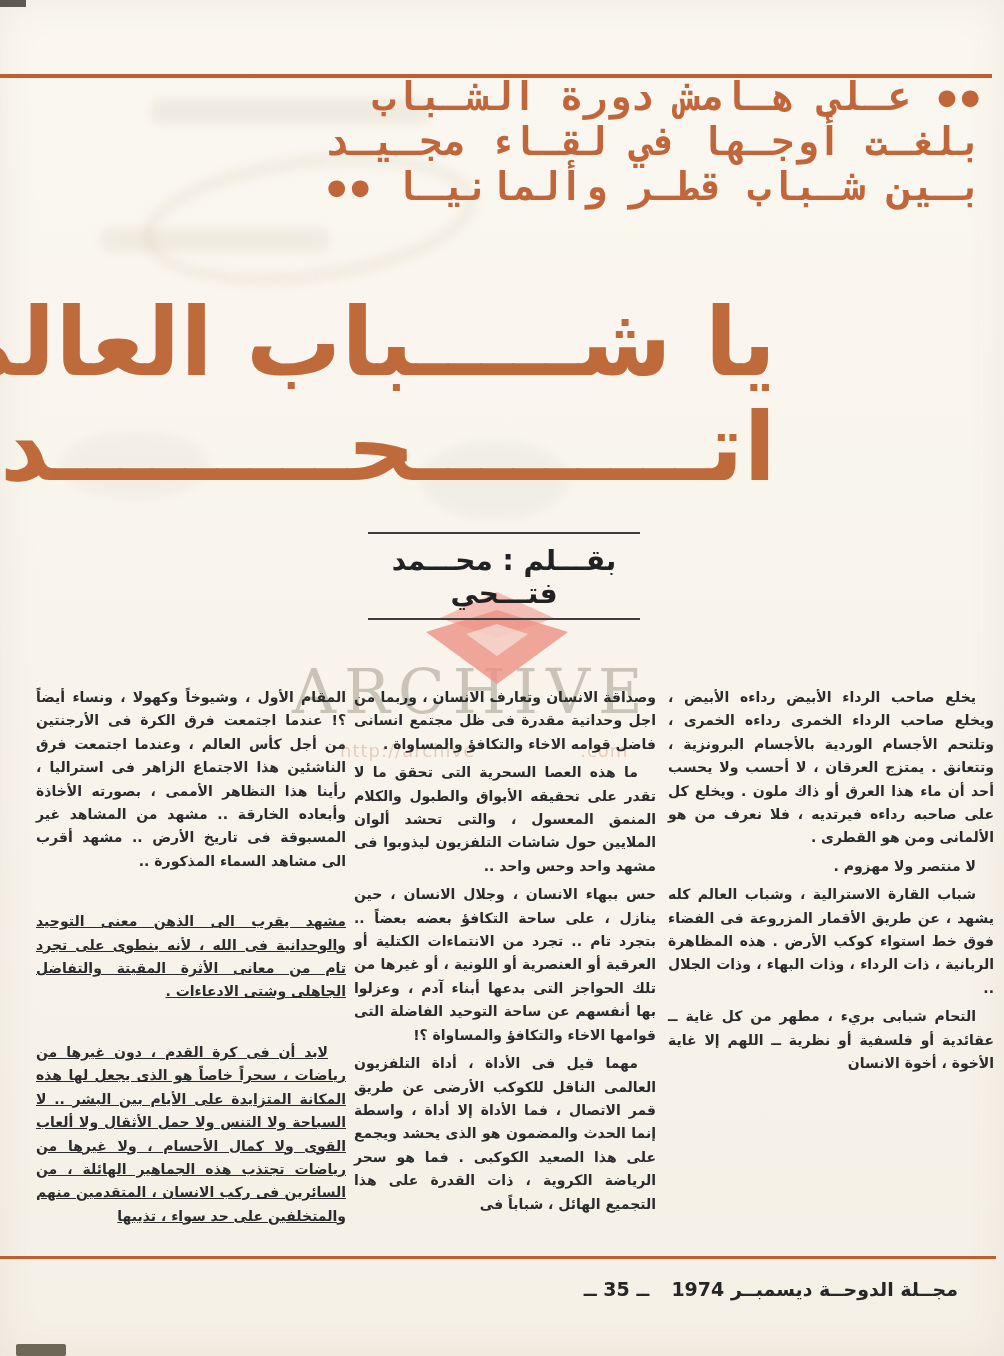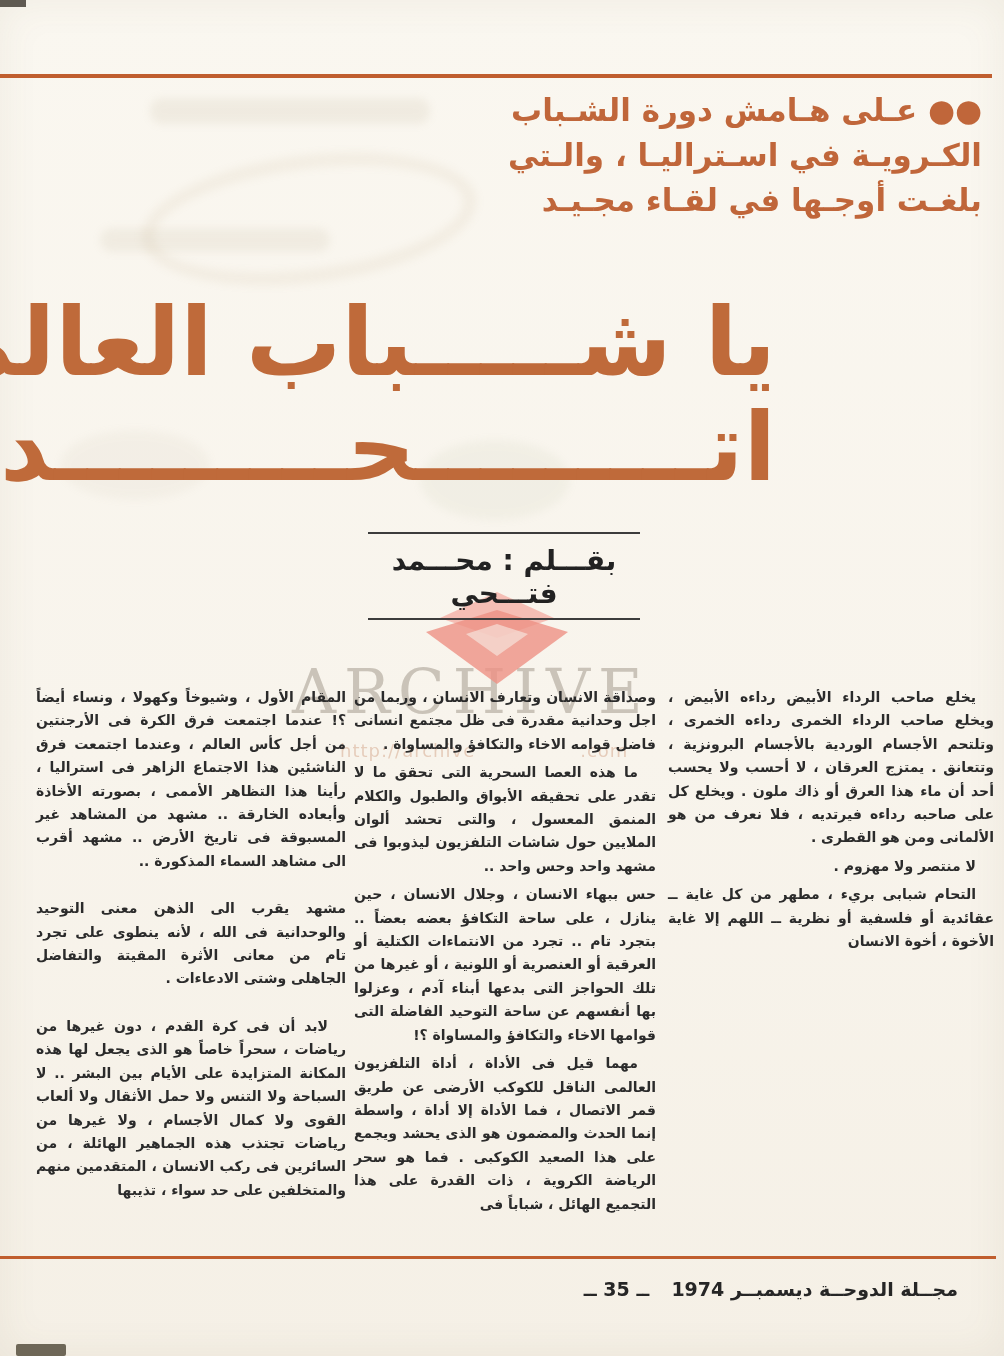--- a/index.html
+++ b/index.html
@@ -21,22 +21,22 @@
   .corner-mark{position:absolute;left:0;top:0;width:26px;height:7px;background:#3a342c;opacity:.8;}
   .smudge{position:absolute;left:16px;top:1344px;width:50px;height:12px;background:#57503f;opacity:.85;border-radius:2px;}
   .ghost{position:absolute;filter:blur(4px);pointer-events:none;}
   .ghost-a{left:150px;top:98px;width:280px;height:26px;background:#b7a98b;opacity:.14;border-radius:12px;}
   .ghost-b{left:140px;top:155px;width:310px;height:100px;border:14px solid #bba37c;opacity:.10;border-radius:50%;transform:rotate(-7deg);background:transparent;}
   .ghost-c{left:100px;top:228px;width:230px;height:24px;background:#b7a98b;opacity:.13;border-radius:12px;}
   .ghost-d{left:420px;top:440px;width:150px;height:80px;background:#aab28e;opacity:.09;border-radius:50%;}
   .ghost-e{left:60px;top:430px;width:150px;height:70px;background:#b7ab90;opacity:.08;border-radius:50%;}
   
   .kicker{
-    position:absolute;right:22px;top:88px;width:396px;
-    direction:rtl;color:#c0663a;font-weight:bold;font-size:31px;
+    position:absolute;right:22px;top:78px;width:396px;
+    direction:rtl;color:#c0663a;font-weight:bold;font-size:39px;font-family:Liberation Mono, monospace;
   }
   .kicker-line{line-height:45px;white-space:nowrap;text-align:justify;text-align-last:justify;}
   
   .title{
     position:absolute;right:228px;top:290px;
     direction:rtl;text-align:right;color:#bf6a3a;font-weight:bold;
     line-height:1.1;
   }
   .title-line{font-size:95px;white-space:nowrap;}
   
@@ -59,21 +59,21 @@
     position:absolute;top:686px;z-index:2;
     direction:rtl;text-align:justify;
     font-size:14px;font-weight:bold;color:#2b2b2b;line-height:23.4px;
   }
   .col-first{left:668px;width:326px;}
   .col-second{left:354px;width:302px;}
   .col-third{left:36px;width:310px;}
   .para{margin:0 0 5px 0;}
   .indent{text-indent:18px;}
   .gap-sm{}
-  .gap-lg{margin-top:24px;}
+  .gap-lg{margin-top:37px;text-decoration:underline;}
   
   .footer{
     position:absolute;right:46px;top:1278px;z-index:2;
     display:flex;direction:rtl;align-items:center;gap:22px;
     font-size:19px;font-weight:bold;color:#262626;
   }
 </style>
 </head>
 <body>
 
@@ -83,22 +83,22 @@
   <div class="rule top-rule"></div>
 
   <div class="ghost ghost-a"></div>
   <div class="ghost ghost-b"></div>
   <div class="ghost ghost-c"></div>
   <div class="ghost ghost-d"></div>
   <div class="ghost ghost-e"></div>
 
   <div class="kicker">
     <div class="kicker-line">●● عـلى هـامش دورة الشـباب</div>
-    <div class="kicker-line">الكـرويـة في اسـتراليـا ، والـتي</div>
     <div class="kicker-line">بلغـت أوجـها في لقـاء مجـيـد</div>
+    <div class="kicker-line">بـين شـباب قطـر وألمانيـا ●●</div>
   </div>
 
   <div class="title">
     <div class="title-line">يا شـــــباب العالم</div>
     <div class="title-line">اتـــــــــحـــــــــدوا</div>
   </div>
 
   <div class="byline-block">
     <div class="byline-rule"></div>
     <div class="byline-text">بقـــلم : محـــمد فتـــحي</div>
@@ -115,20 +115,21 @@
   </svg>
   <div class="archive-wm">ARCHIVE</div>
   <div class="url-wm">
     <span>http://archive</span>
     <span>.com</span>
   </div>
 
   <div class="col col-first">
     <p class="para indent">يخلع صاحب الرداء الأبيض رداءه الأبيض ، ويخلع صاحب الرداء الخمرى رداءه الخمرى ، وتلتحم الأجسام الوردية بالأجسام البرونزية ، وتتعانق . يمتزج العرقان ، لا أحسب ولا يحسب أحد أن ماء هذا العرق أو ذاك ملون . ويخلع كل على صاحبه رداءه فيرتديه ، فلا نعرف من هو الألمانى ومن هو القطرى .</p>
     <p class="para indent">لا منتصر ولا مهزوم .</p>
+    <p class="para indent gap-sm">شباب القارة الاسترالية ، وشباب العالم كله يشهد ، عن طريق الأقمار المزروعة فى الفضاء فوق خط استواء كوكب الأرض . هذه المظاهرة الربانية ، ذات الرداء ، وذات البهاء ، وذات الجلال ..</p>
     <p class="para indent gap-sm">التحام شبابى بريء ، مطهر من كل غاية ــ عقائدية أو فلسفية أو نظرية ــ اللهم إلا غاية الأخوة ، أخوة الانسان</p>
   </div>
 
   <div class="col col-second">
     <p class="para">وصداقة الانسان وتعارف الانسان ، وربما من اجل وحدانية مقدرة فى ظل مجتمع انسانى فاضل قوامه الاخاء والتكافؤ والمساواة .</p>
     <p class="para indent gap-sm">ما هذه العصا السحرية التى تحقق ما لا تقدر على تحقيقه الأبواق والطبول والكلام المنمق المعسول ، والتى تحشد ألوان الملايين حول شاشات التلفزيون ليذوبوا فى مشهد واحد وحس واحد ..</p>
     <p class="para">حس ببهاء الانسان ، وجلال الانسان ، حين ينازل ، على ساحة التكافؤ بعضه بعضاً .. بتجرد تام .. تجرد من الانتماءات الكتلية أو العرقية أو العنصرية أو اللونية ، أو غيرها من تلك الحواجز التى بدعها أبناء آدم ، وعزلوا بها أنفسهم عن ساحة التوحيد الفاضلة التى قوامها الاخاء والتكافؤ والمساواة ؟!</p>
     <p class="para indent gap-sm">مهما قيل فى الأداة ، أداة التلفزيون العالمى الناقل للكوكب الأرضى عن طريق قمر الاتصال ، فما الأداة إلا أداة ، واسطة إنما الحدث والمضمون هو الذى يحشد ويجمع على هذا الصعيد الكوكبى . فما هو سحر الرياضة الكروية ، ذات القدرة على هذا التجميع الهائل ، شباباً فى</p>
   </div>
 

